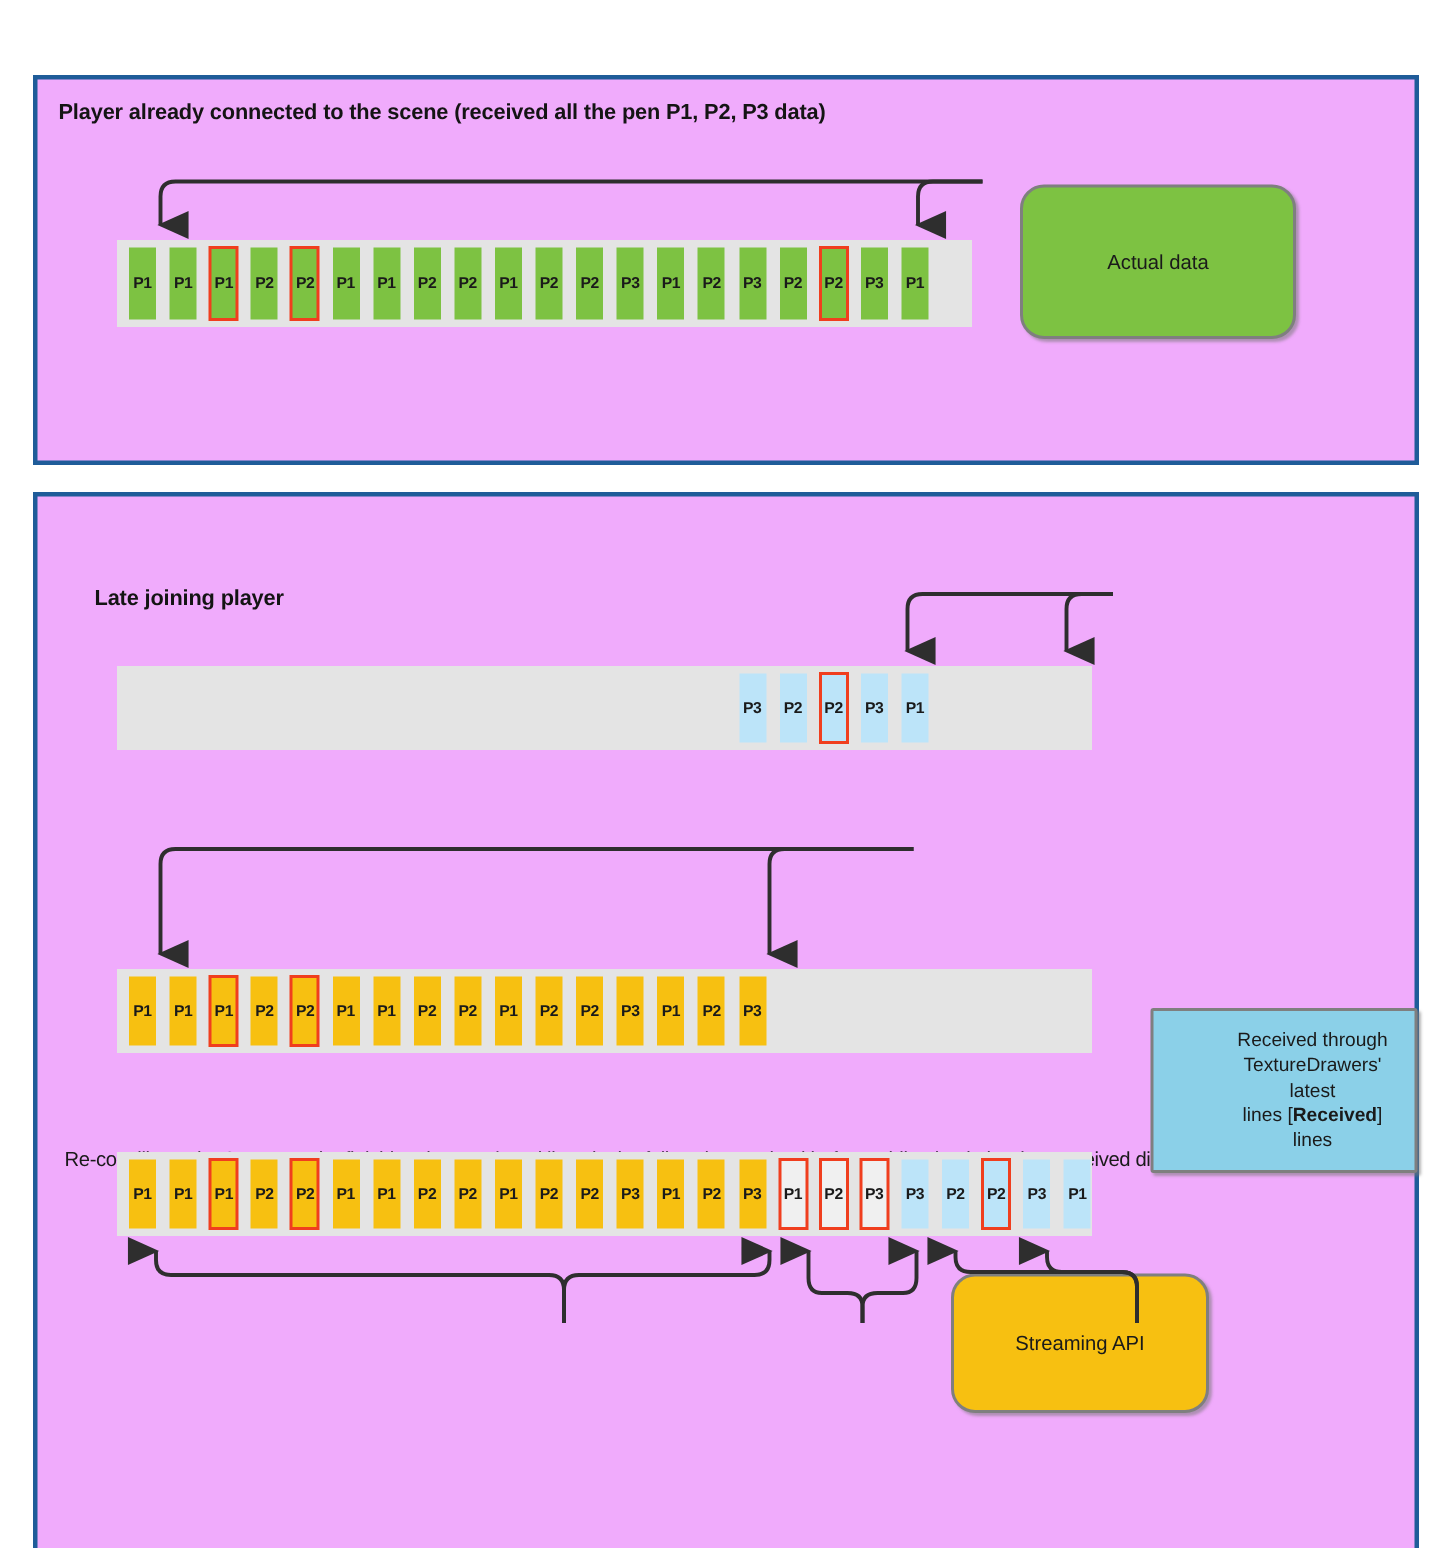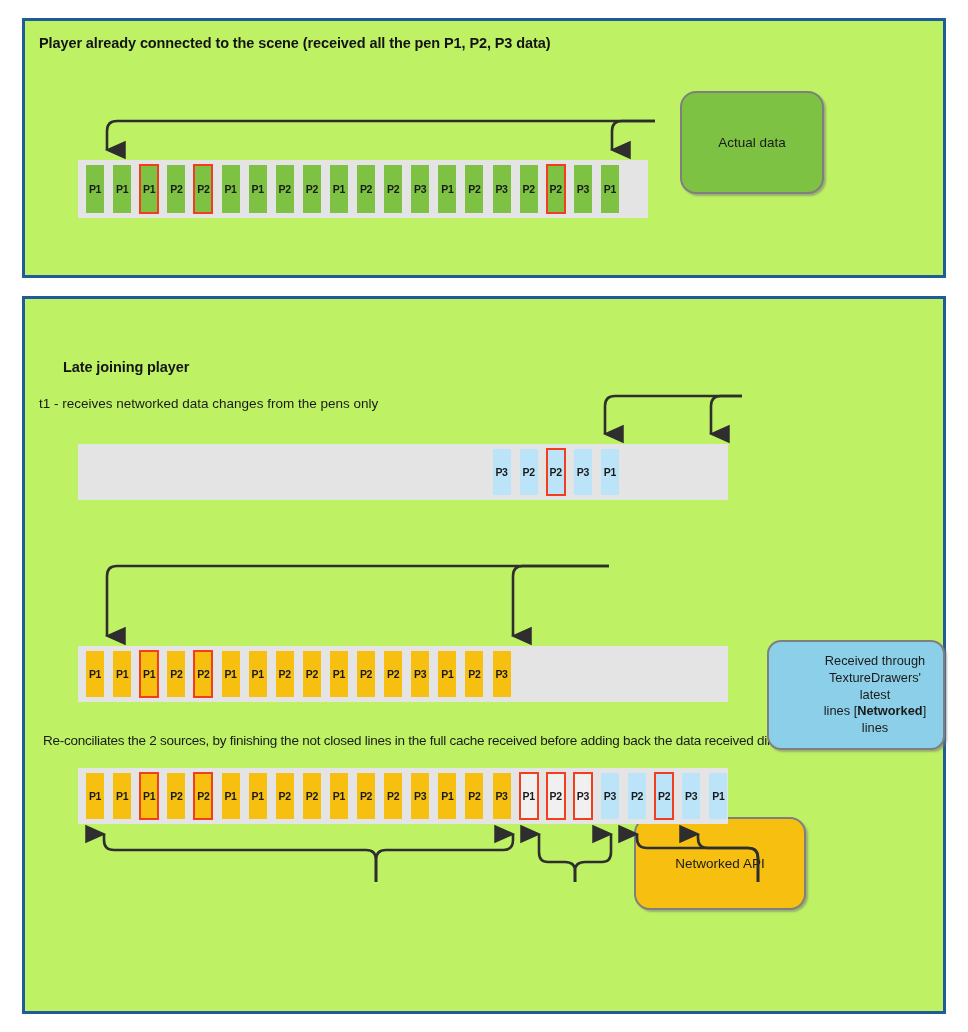--- a/index.html
+++ b/index.html
@@ -13,22 +13,23 @@
     position: relative;
     width: 968px;
     height: 1032px;
     background: #ffffff;
     overflow: hidden;
   }
 
   
   .panel {
     position: absolute;
-    background: #bef264;
+    background: #f0abfc;
     border: 3px solid #1F5C99;
+    margin-top: 32px;
   }
   #panel-top    { left: 22px;  top: 18px;  width: 924px; height: 260px; }
   #panel-bottom { left: 22px;  top: 296px; width: 924px; height: 718px; }
 
   .panel-title {
     position: absolute;
     font-weight: bold;
     font-size: 14.5px;
     color: #141414;
     white-space: nowrap;
@@ -76,23 +77,23 @@
     justify-content: center;
     text-align: center;
     border: 2px solid #7F7F7F;
     box-shadow: 2px 2px 2px rgba(120,120,120,0.55);
     font-size: 13.5px;
     line-height: 1.32;
     padding: 4px 8px;
   }
   .callout.green  { background: #7DC242; color: #1a1a1a; border-radius: 16px; }
   .callout.yellow { background: #F7C011; color: #1a1a1a; border-radius: 16px; }
-  .callout.blue   { background: #8BD0E8; color: #1a1a1a; border-radius: 14px; padding-left: 46px; }
-
-  #box-actual     { left: 655px; top: 70px;  width: 144px; height: 103px; }
+  .callout.blue   { background: #8BD0E8; color: #1a1a1a; border-radius: 2px; padding-left: 46px; }
+
+  #box-actual     { left: 655px; top: 70px;  width: 184px; height: 103px; }
   #box-networked1 { left: 742px; top: 341px; width: 178px; height: 110px; font-size: 12.8px; }
   #box-stream-t2  { left: 609px; top: 518px; width: 172px; height: 93px; }
 
   svg.arrows {
     position: absolute;
     left: 0; top: 0;
     width: 968px; height: 1032px;
     pointer-events: none;
   }
 </style>
@@ -105,36 +106,35 @@
     <div class="panel-title" id="title-top">Player already connected to the scene (received all the pen P1, P2, P3 data)</div>
 
     <div class="callout green" id="box-actual">
       <span>Actual data</span>
     </div>
   </div>
 
   <div class="panel" id="panel-bottom">
     <div class="panel-title" id="title-bottom">Late joining player</div>
 
-    <div class="step-label" id="label-t1">t1 - receives networked data changes from the pens only</div>
 
 
     <div class="step-label" id="label-rec">Re-conciliates the 2 sources, by finishing the not closed lines in the full cache received before adding back the data received directly</div>
 
     <div class="callout blue" id="box-networked1">
       <span>
         <span>Received through</span><br>
         <span>TextureDrawers' latest</span><br>
-        <span>lines [</span><b>Networked</b><span>]</span><br>
+        <span>lines [</span><b>Received</b><span>]</span><br>
         <span>lines</span>
       </span>
     </div>
 
     <div class="callout yellow" id="box-stream-t2">
-      <span>Networked API</span>
+      <span>Streaming API</span>
     </div>
 
   </div>
 
   <div id="rows-layer">
       <div class="track" style="left: 78px; top: 160px; width: 570px; height: 58px;"></div>
       <div class="bar green" style="left: 86px; top: 165px; width: 18px; height: 48px;">
         <span>P1</span>
       </div>
       <div class="bar green" style="left: 113.1px; top: 165px; width: 18px; height: 48px;">

